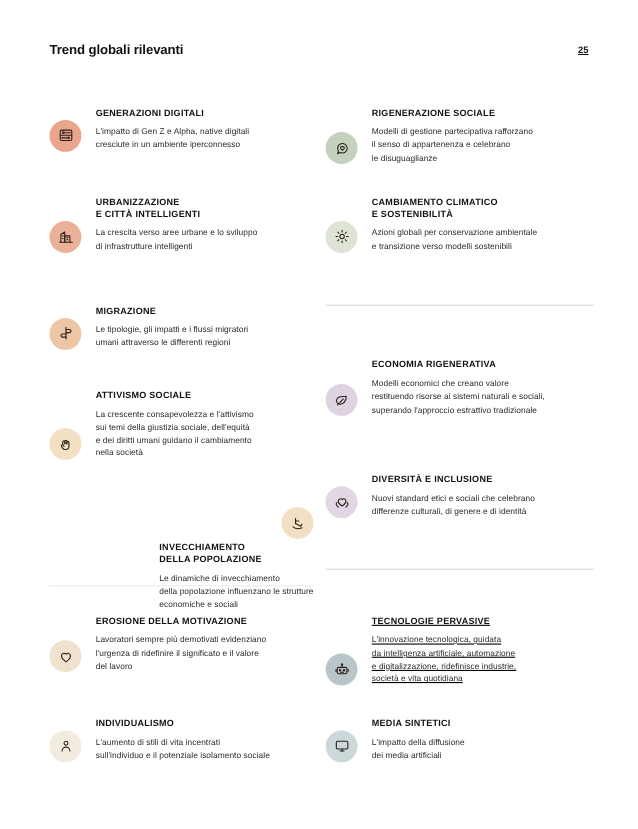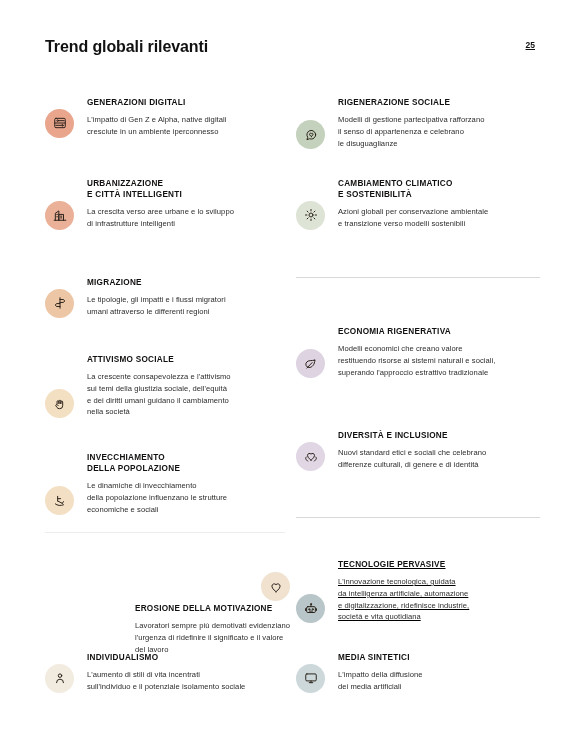--- a/index.html
+++ b/index.html
@@ -12,21 +12,21 @@
     position:relative;
   }
   .page{position:relative;width:580px;height:754px;box-sizing:border-box;}
 
   
   .header{
     position:absolute;left:0;top:0;width:580px;height:72px;
   }
   .page-title{
     position:absolute;left:45px;top:38px;
-    font-size:16px;font-weight:bold;color:#111111;
+    font-size:12px;font-weight:bold;color:#111111;
     letter-spacing:-0.1px;
   }
   .page-number{
     position:absolute;right:45px;top:40px;
     font-size:8.5px;font-weight:bold;color:#111111;text-decoration:underline;
   }
 
   
   .item{
     display:flex;
@@ -146,42 +146,42 @@
       </div>
       <div class="item-body">
         <p class="item-title">ATTIVISMO SOCIALE</p>
         <p class="item-desc">La crescente consapevolezza e l'attivismo
 sui temi della giustizia sociale, dell'equità
 e dei diritti umani guidano il cambiamento
 nella società</p>
       </div>
     </div>
 
-    <div class="item" style="position:absolute;left:45px;top:450px;width:240px;">
+    <div class="item" style="position:absolute;left:45px;top:460px;width:240px;flex-direction:column;">
       <div class="icon-wrap" style="background:#f3e0c4;">
         <svg width="14" height="14" viewBox="0 0 24 24" fill="none" stroke="#2b2119" stroke-width="1.7" stroke-linecap="round" stroke-linejoin="round">
           <path d="M8 4v8"></path>
             <path d="M8 8h5"></path>
             <path d="M8 12l8 4"></path>
           <path d="M16 16l2-3"></path>
           <path d="M4 17c3.5 3 9.5 3.5 14 1.5"></path>
         </svg>
       </div>
       <div class="item-body">
         <p class="item-title">INVECCHIAMENTO
 DELLA POPOLAZIONE</p>
         <p class="item-desc">Le dinamiche di invecchiamento
 della popolazione influenzano le strutture
 economiche e sociali</p>
       </div>
     </div>
 
     <div class="divider faint" style="position:absolute;left:45px;top:532px;width:240px;"></div>
 
-    <div class="item" style="position:absolute;left:45px;top:571px;width:245px;flex-direction:column;">
+    <div class="item" style="position:absolute;left:45px;top:557px;width:245px;">
       <div class="icon-wrap" style="background:#f0e2cf;">
         <svg width="14" height="14" viewBox="0 0 24 24" fill="none" stroke="#2b2119" stroke-width="1.7" stroke-linecap="round" stroke-linejoin="round">
           <path d="M12 20s-7-4.6-7-9.3A4 4 0 0 1 12 8a4 4 0 0 1 7 2.7C19 15.4 12 20 12 20z"></path>
         </svg>
       </div>
       <div class="item-body">
         <p class="item-title">EROSIONE DELLA MOTIVAZIONE</p>
         <p class="item-desc">Lavoratori sempre più demotivati evidenziano
 l'urgenza di ridefinire il significato e il valore
 del lavoro</p>

